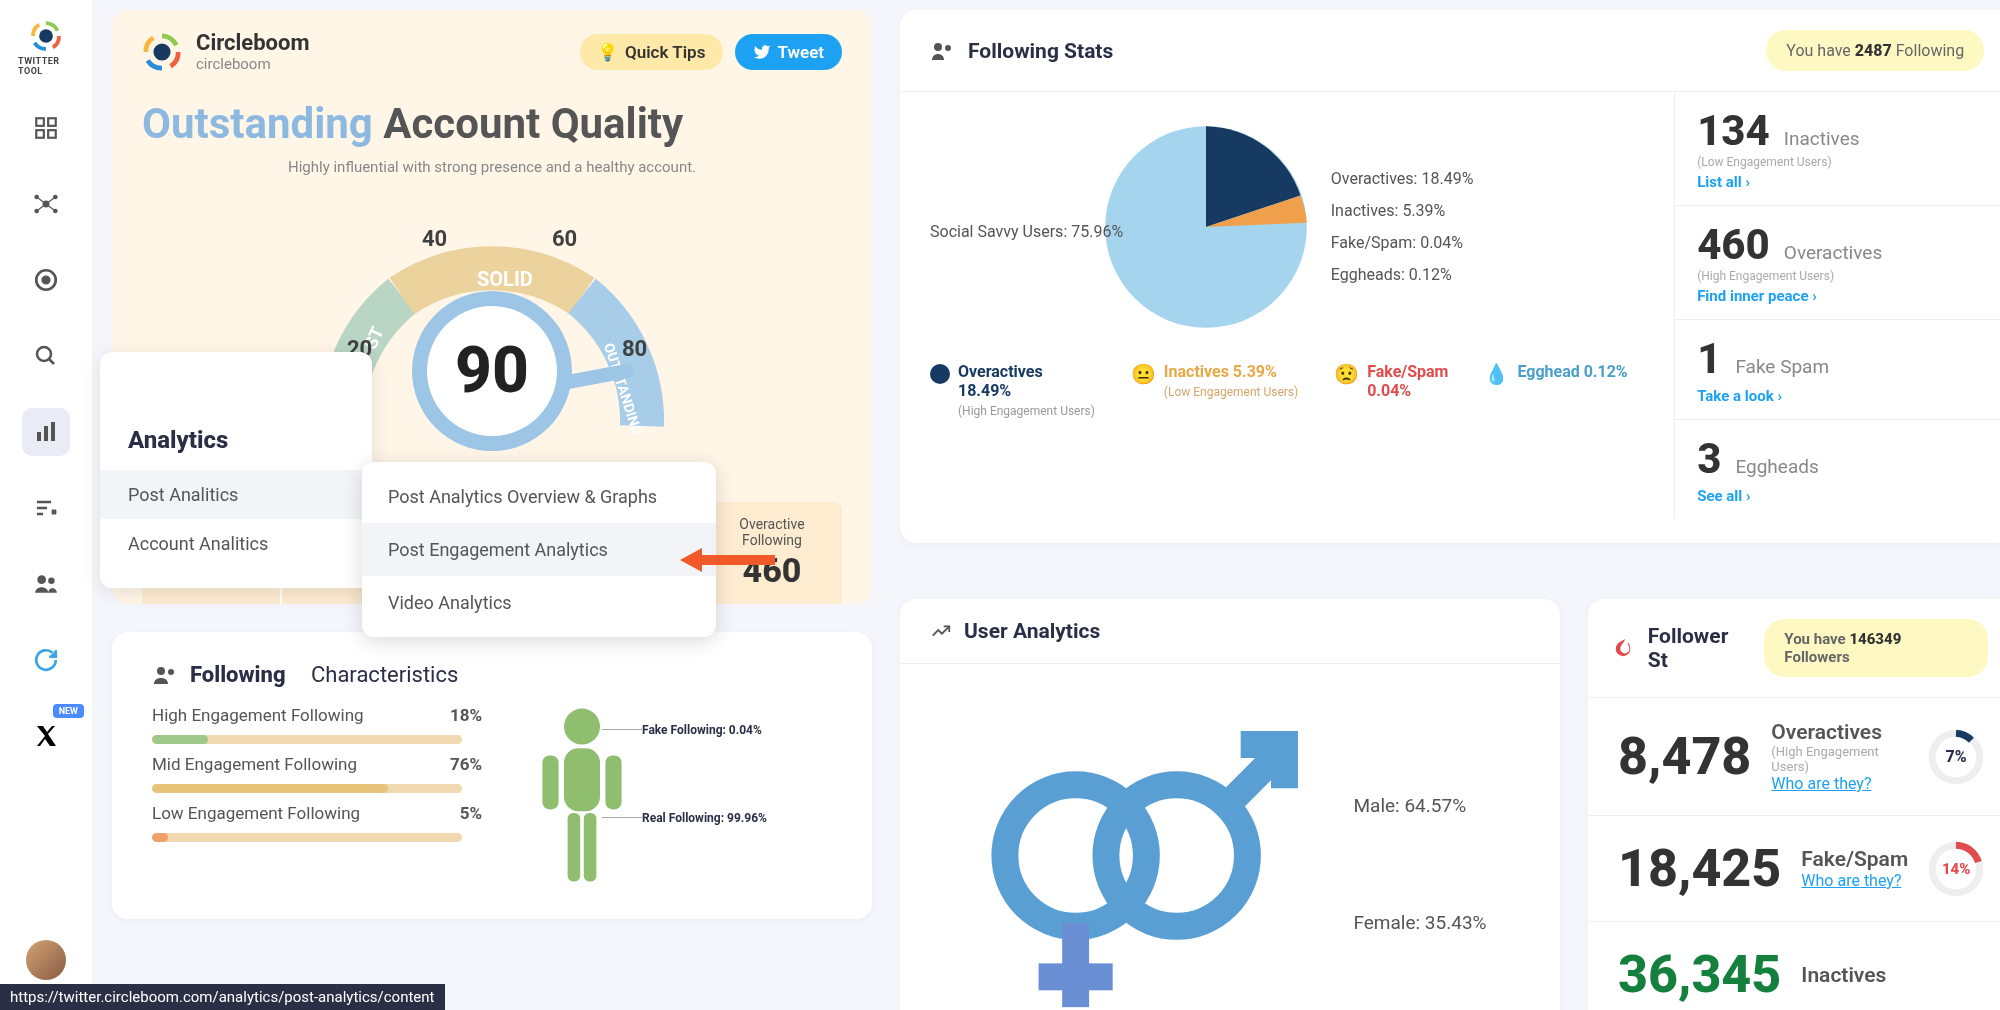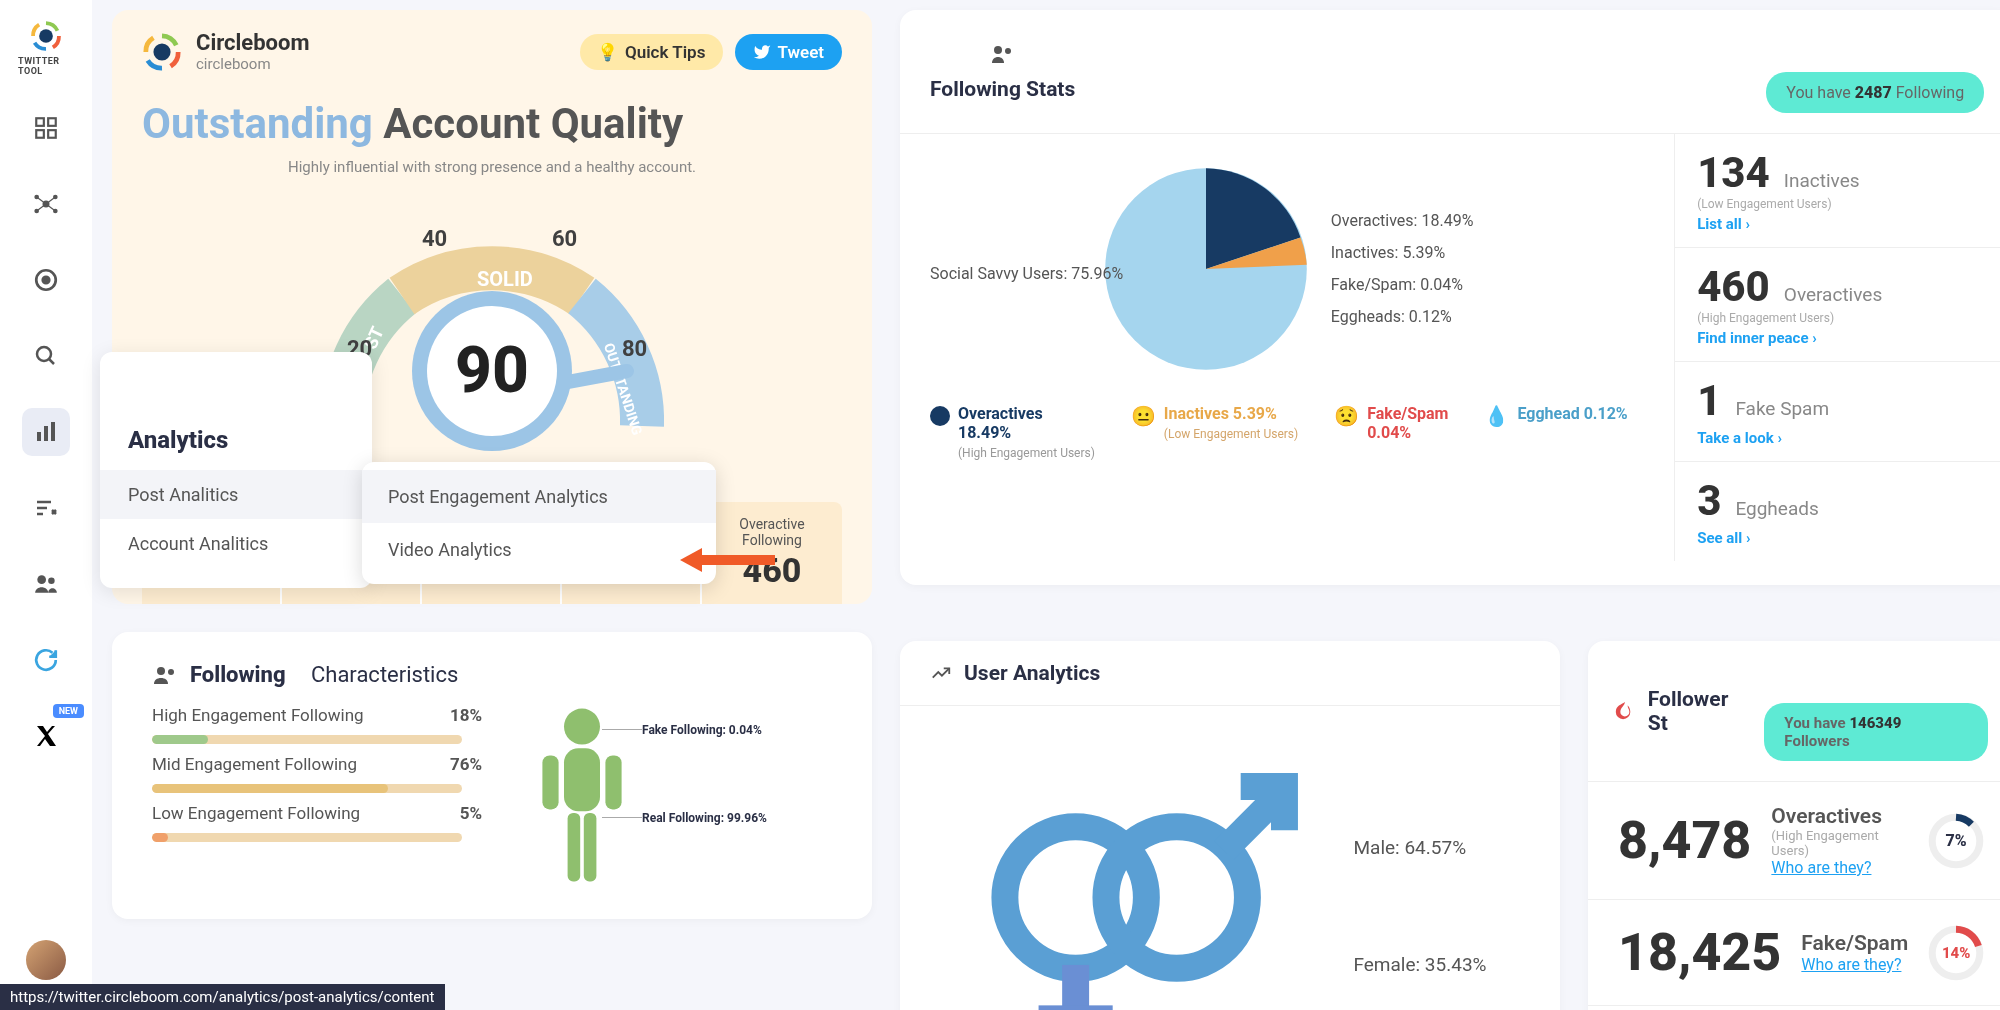--- a/index.html
+++ b/index.html
@@ -48,22 +48,22 @@
   .fc-row .fc-val { font-weight:700;color:#555; }
   .bar { height:9px;border-radius:5px;background:#f0d8b0;width:310px;margin-bottom:10px;overflow:hidden; }
   .bar .fill { height:100%;border-radius:5px; }
   .fc-left { width:330px; }
   .fc-body { display:flex;gap:40px; }
   .person-wrap { position:relative;flex:1; }
 
   
   .fs-card { padding:0 0 24px; }
   .fs-head { display:flex;align-items:center;justify-content:space-between;padding:20px 30px;border-bottom:1px solid #eee; }
-  .fs-title { font-size:21px;font-weight:700;display:flex;align-items:center;gap:12px;flex-direction:column; }
-  .fs-pill { background:#5eead4;border-radius:20px;padding:11px 20px;font-size:16px;color:#666;margin-top:42px; }
+  .fs-title { font-size:21px;font-weight:700;display:flex;align-items:center;gap:12px; }
+  .fs-pill { background:#fef9c3;border-radius:20px;padding:11px 20px;font-size:16px;color:#666; }
   .fs-pill b { color:#333;font-weight:800; }
   .fs-body { display:flex; }
   .pie-area { flex:1;display:flex;align-items:center;justify-content:center;position:relative;padding:30px 20px;gap:20px; }
   .pie-legend-r { font-size:16px;color:#555;line-height:2; }
   .pie-legend-l { position:absolute;left:30px;top:48%;font-size:16px;color:#555; }
   .pie-bottom { display:flex;gap:36px;padding:0 30px; }
   .pb-item { display:flex;align-items:flex-start;gap:8px;font-size:16px; }
   .pb-item .dot { width:20px;height:20px;border-radius:50%;flex-shrink:0;margin-top:2px; }
   .fs-right { width:340px;border-left:1px solid #eee; }
   .fs-stat { padding:14px 22px;border-bottom:1px solid #eee; }
@@ -434,20 +434,21 @@
       </div>
     </div>
   </div>
 
   <div class="popover1">
     <h3>Analytics</h3>
     <div class="item sel">Post Analitics</div>
     <div class="item">Account Analitics</div>
   </div>
   <div class="popover2">
+    <div class="item">Post Analytics Overview &amp; Graphs</div>
     <div class="item sel">Post Engagement Analytics</div>
     <div class="item">Video Analytics</div>
   </div>
   <svg class="arrow" width="100" height="40">
       <line x1="95" y1="20" x2="15" y2="20" stroke="#f05a28" stroke-width="10"></line>
       <polygon points="0,20 22,8 22,32" fill="#f05a28"></polygon>
     </svg>
 
   <div class="status-bar">https://twitter.circleboom.com/analytics/post-analytics/content</div>
 </div>

